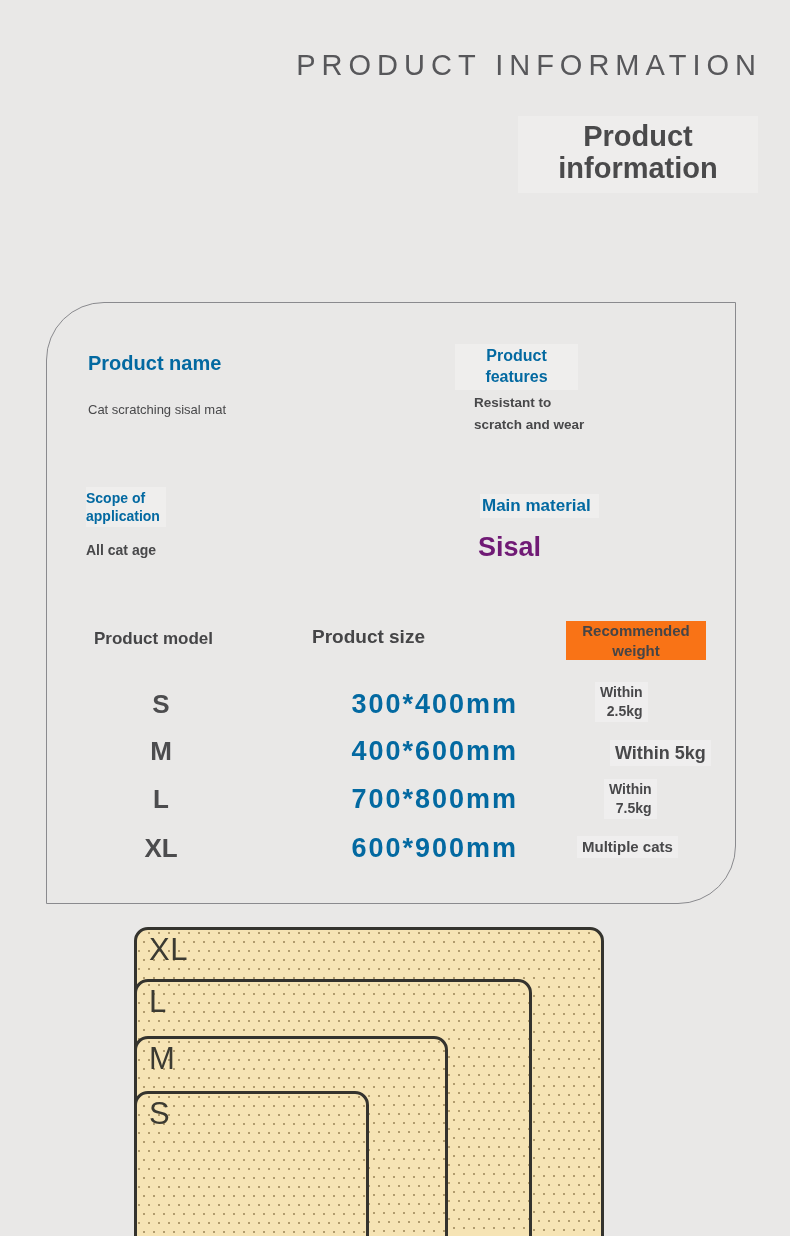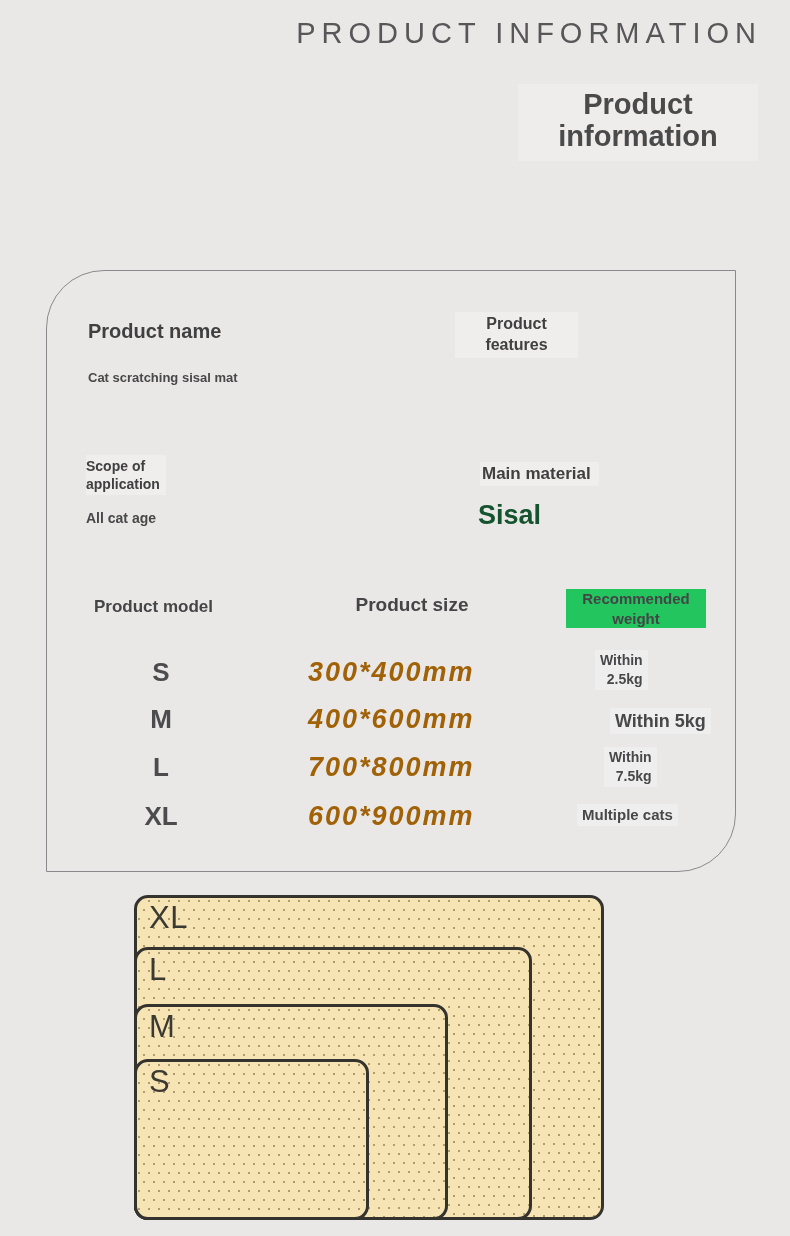--- a/index.html
+++ b/index.html
@@ -2,21 +2,21 @@
 <html><head>
 <meta charset="utf-8">
 <style>
   html,body { margin:0; padding:0; }
   body { background:#dcdbda; }
   .page {
     position:relative; width:790px; height:1236px; margin:0 auto;
     background:#e9e8e7; overflow:hidden;
     font-family:"Liberation Sans", sans-serif; color:#48484a;
   }
-  .abs { position:absolute; }
+  .abs { position:absolute;margin-top:32px; }
 
   
   .kicker {
     top:17px; right:28px;
     font-size:29px; font-weight:300; letter-spacing:6px;
     color:#57575a; white-space:nowrap;
   }
   .title-block {
     top:84px; left:518px; width:240px;
     background:#eeedec;
@@ -25,49 +25,49 @@
     color:#4a4a4b; white-space:pre-line;
   }
 
   
   .panel {
     left:46px; top:270px; width:690px; height:602px;
     border:1.5px solid #8a8a8e;
     border-radius:58px 0 58px 0;
     box-sizing:border-box;
   }
-  .lbl { font-weight:bold; color:#404040; }
+  .lbl { font-weight:bold; color:#0369a1; }
   .hl  { background:#efeeed; }
 
   .product-name-label { left:88px; top:320px; font-size:20px; }
-  .product-name-value { left:88px; top:370px; font-size:13px; font-weight:bold;text-align:right; }
+  .product-name-value { left:88px; top:370px; font-size:13px; font-weight:normal;text-align:right; }
 
   .features-label { left:455px; top:312px; width:115px; text-align:center;
                     font-size:16px; line-height:1.3; white-space:pre-line; padding:2px 4px; }
   .features-value { left:474px; top:360px; font-size:13.5px; font-weight:bold;
                     line-height:1.6; white-space:pre-line; }
 
   .scope-label { left:86px; top:455px; font-size:14px; line-height:1.3;
                  white-space:pre-line; padding:2px 6px 2px 0; }
   .scope-value { left:86px; top:510px; font-size:14px; font-weight:bold; }
 
   .material-label { left:480px; top:462px; font-size:17px; padding:2px 8px 2px 2px; }
-  .material-value { left:478px; top:500px; font-size:27px; font-weight:bold; color:#14532d; }
+  .material-value { left:478px; top:500px; font-size:27px; font-weight:bold; color:#701a75; }
 
   
   .th { font-weight:bold; color:#454547; }
   .th-model  { left:94px;  top:597px; width:132px; text-align:left; font-size:17px; }
-  .th-size   { left:312px; top:594px; width:200px; text-align:center; font-size:19px; }
+  .th-size   { left:312px; top:594px; width:200px; font-size:19px; }
   .th-weight { left:566px; top:589px; width:140px; text-align:center; font-size:15px;
-               line-height:1.3; white-space:pre-line; background:#22c55e; }
+               line-height:1.3; white-space:pre-line; background:#f97316; }
 
   .cell-model { width:60px; left:131px; text-align:center;
                 font-size:26px; font-weight:bold; color:#4c4c4e; }
-  .cell-size  { width:210px; left:308px; text-align:left;
-                font-size:27px; font-weight:bold; letter-spacing:2px; color:#a16207;font-style:italic; }
+  .cell-size  { width:210px; left:308px; text-align:right;
+                font-size:27px; font-weight:bold; letter-spacing:2px; color:#0369a1; }
   .cell-weight { text-align:right; font-weight:bold; font-size:14px; line-height:1.35;
                  color:#48484a; white-space:pre-line; background:rgba(240,239,238,0.85);
                  padding:1px 5px; }
 
   .row-s  .cell-model, .row-s .cell-size  { top:657px; }
   .row-m  .cell-model, .row-m .cell-size  { top:704px; }
   .row-l  .cell-model, .row-l .cell-size  { top:752px; }
   .row-xl .cell-model, .row-xl .cell-size { top:801px; }
 
   .weight-s  { left:595px; top:650px; }
@@ -107,20 +107,22 @@
   <div class="abs title-block">Product
 information</div>
 
   <div class="abs panel"></div>
 
   <div class="abs lbl product-name-label">Product name</div>
   <div class="abs product-name-value">Cat scratching sisal mat</div>
 
   <div class="abs lbl hl features-label">Product
 features</div>
+  <div class="abs features-value">Resistant to
+scratch and wear</div>
 
   <div class="abs lbl hl scope-label">Scope of
 application</div>
   <div class="abs scope-value">All cat age</div>
 
   <div class="abs lbl hl material-label">Main material</div>
   <div class="abs material-value">Sisal</div>
 
   <div class="abs th th-model">Product model</div>
   <div class="abs th th-size">Product size</div>

